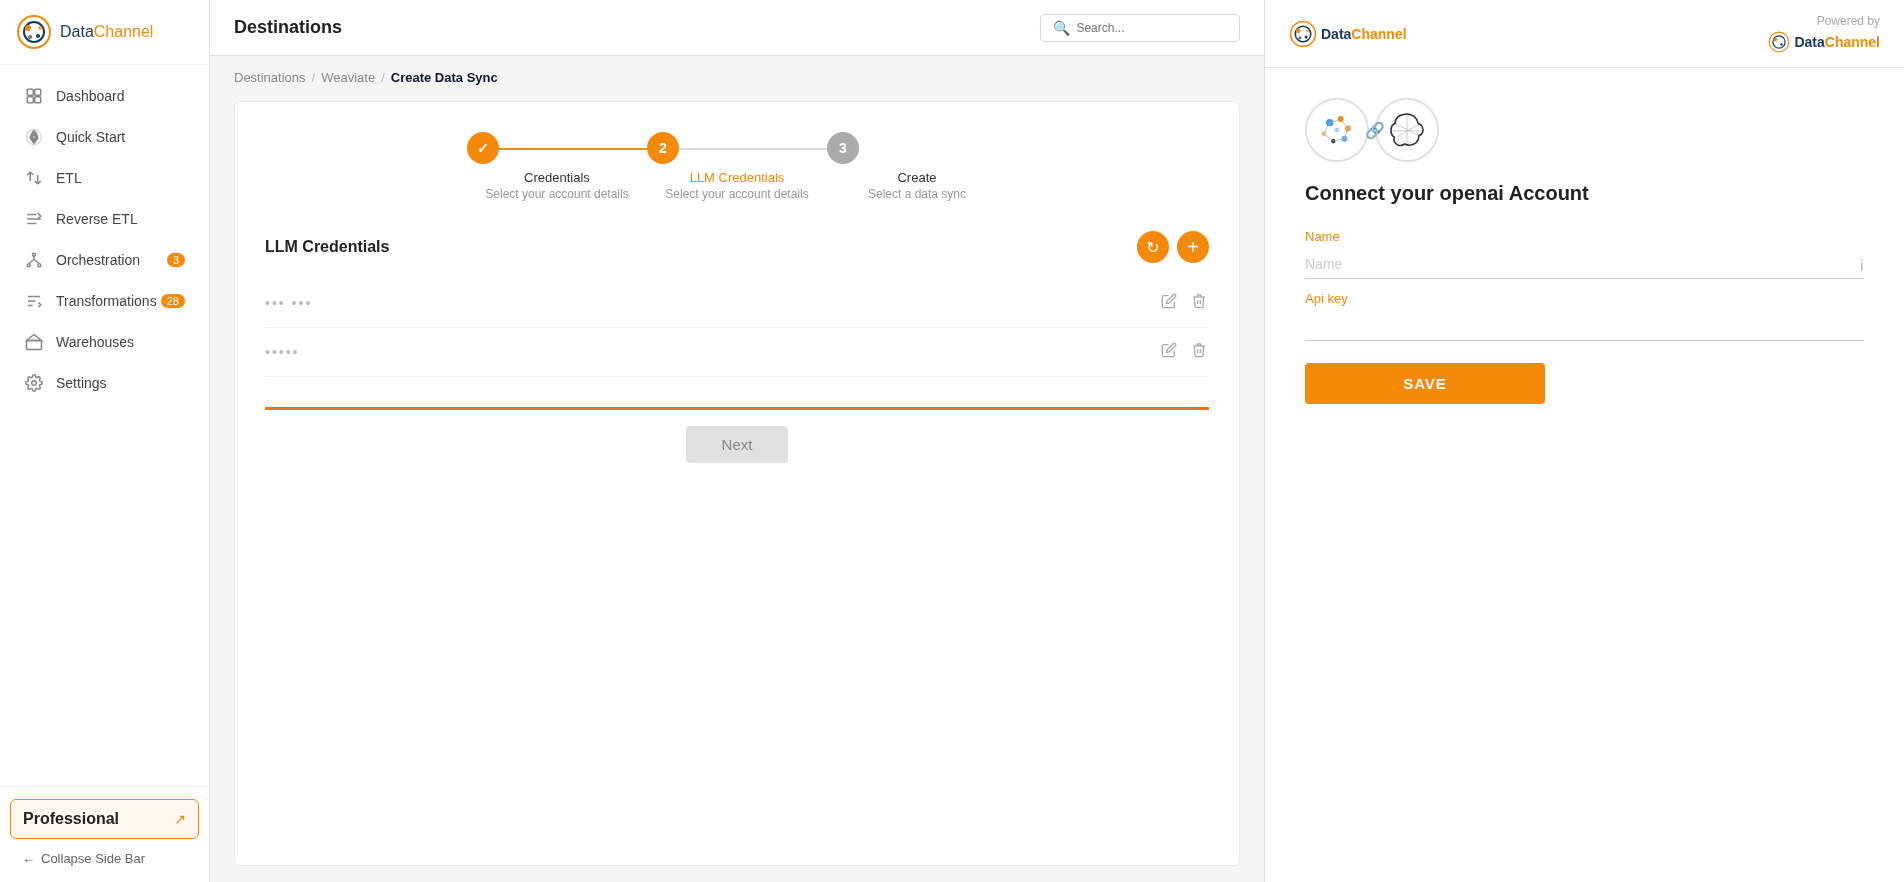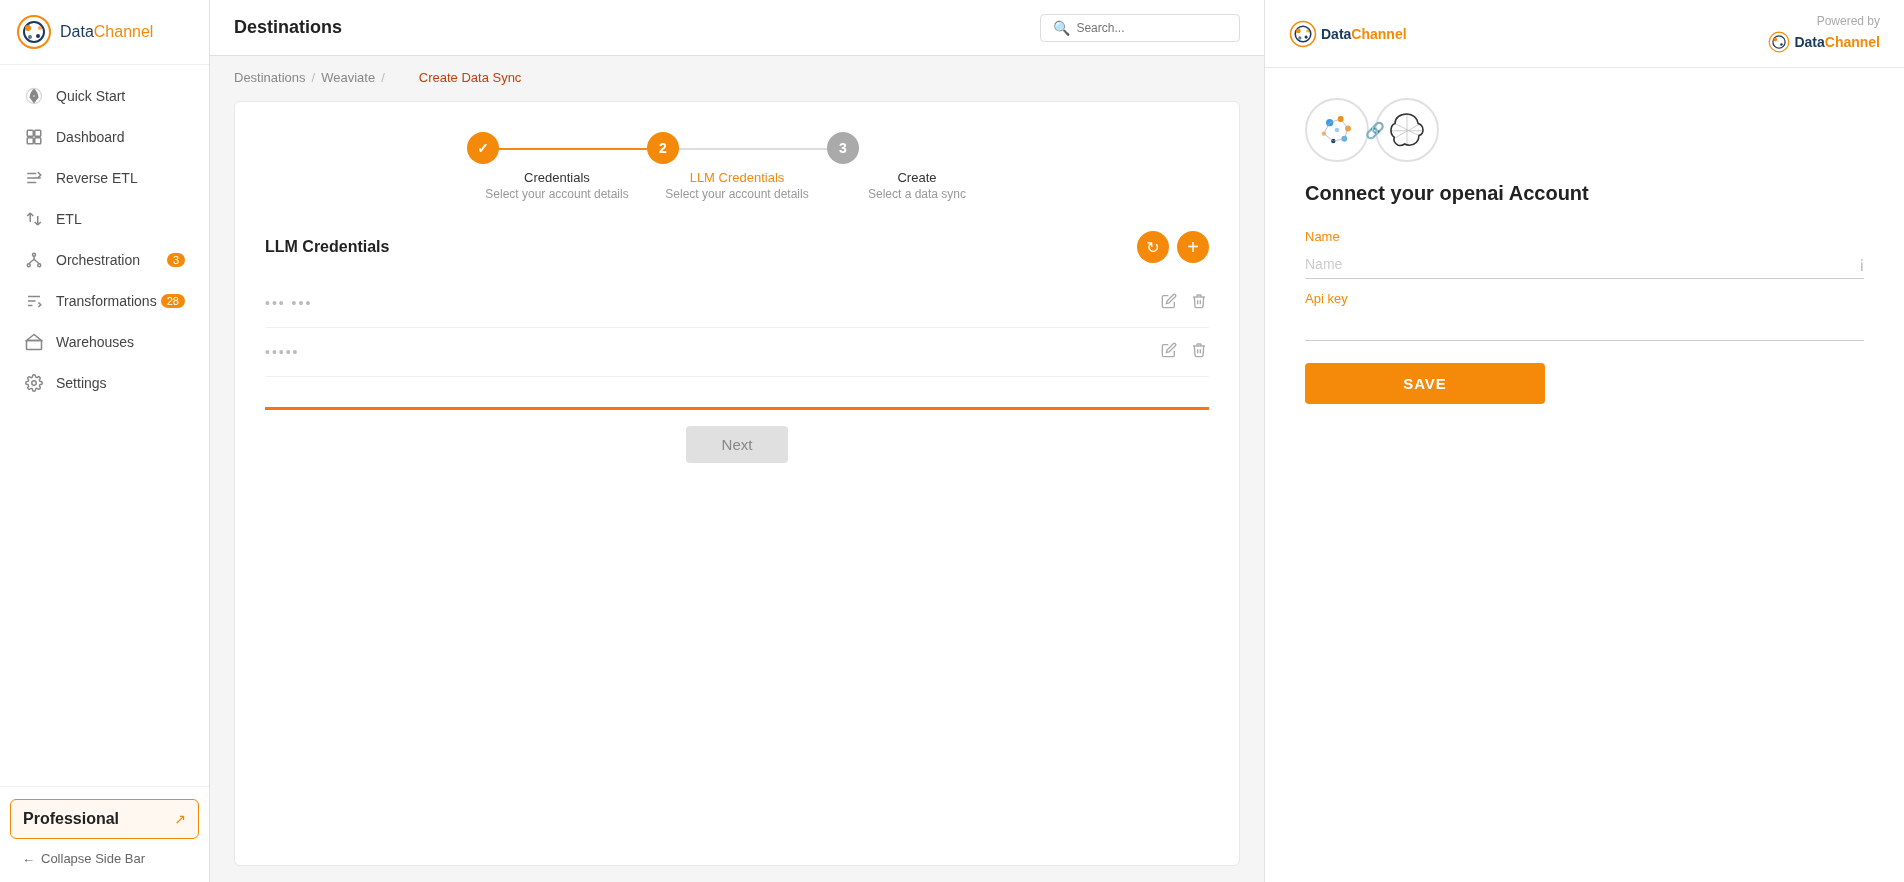--- a/index.html
+++ b/index.html
@@ -143,21 +143,21 @@
     
     .breadcrumb {
       padding: 14px 24px 0;
       font-size: 13px;
       color: #888;
       display: flex;
       align-items: center;
       gap: 6px;
     }
     .breadcrumb a { color: #888; text-decoration: none; }
-    .breadcrumb .current { color: #c2410c; font-weight: 400; margin-left: 28px; }
+    .breadcrumb .current { color: #0f172a; font-weight: 700; }
     .breadcrumb .sep { color: #bbb; }
 
     
     .wizard-container {
       background: #fff;
       margin: 16px 24px;
       border-radius: 6px;
       border: 1px solid #e8e8e8;
       flex: 1;
       overflow: auto;
@@ -466,58 +466,58 @@
     <span>
       <span class="logo-data">Data</span><span class="logo-channel">Channel</span>
     </span>
   </div>
 
   <nav class="sidebar-nav">
 
     <div class="nav-item">
       <span class="nav-icon">
         <svg width="18" height="18" viewBox="0 0 24 24" fill="none" stroke="#888" stroke-width="2">
-            <path d="M12 2C6.48 2 2 6.48 2 12s4.48 10 10 10 10-4.48 10-10S17.52 2 12 2z" opacity="0.3"></path>
-            <path d="M12 2 Q18 8 18 14 L12 22 L6 14 Q6 8 12 2Z" fill="#888" stroke="none"></path>
-            <circle cx="12" cy="12" r="2" fill="#fff"></circle>
-          </svg>
-      </span>
-      <span>Quick Start</span>
-    </div>
-
-    <div class="nav-item">
-      <span class="nav-icon">
-        <svg width="18" height="18" viewBox="0 0 24 24" fill="none" stroke="#888" stroke-width="2">
             <rect x="3" y="3" width="8" height="8" rx="1"></rect>
             <rect x="13" y="3" width="8" height="8" rx="1"></rect>
             <rect x="3" y="13" width="8" height="8" rx="1"></rect>
             <rect x="13" y="13" width="8" height="8" rx="1"></rect>
           </svg>
       </span>
       <span>Dashboard</span>
+    </div>
+
+    <div class="nav-item">
+      <span class="nav-icon">
+        <svg width="18" height="18" viewBox="0 0 24 24" fill="none" stroke="#888" stroke-width="2">
+            <path d="M12 2C6.48 2 2 6.48 2 12s4.48 10 10 10 10-4.48 10-10S17.52 2 12 2z" opacity="0.3"></path>
+            <path d="M12 2 Q18 8 18 14 L12 22 L6 14 Q6 8 12 2Z" fill="#888" stroke="none"></path>
+            <circle cx="12" cy="12" r="2" fill="#fff"></circle>
+          </svg>
+      </span>
+      <span>Quick Start</span>
+    </div>
+
+    <div class="nav-item">
+      <span class="nav-icon">
+        <svg width="18" height="18" viewBox="0 0 24 24" fill="none" stroke="#888" stroke-width="2">
+            <path d="M7 16V4m0 0L3 8m4-4l4 4"></path>
+            <path d="M17 8v12m0 0l4-4m-4 4l-4-4"></path>
+          </svg>
+      </span>
+      <span>ETL</span>
     </div>
 
     <div class="nav-item">
       <span class="nav-icon">
         <svg width="18" height="18" viewBox="0 0 24 24" fill="none" stroke="#888" stroke-width="2">
             <path d="M3 12h18M3 6h12M3 18h12"></path>
             <path d="M17 4l4 4-4 4"></path>
           </svg>
       </span>
       <span>Reverse ETL</span>
-    </div>
-
-    <div class="nav-item">
-      <span class="nav-icon">
-        <svg width="18" height="18" viewBox="0 0 24 24" fill="none" stroke="#888" stroke-width="2">
-            <path d="M7 16V4m0 0L3 8m4-4l4 4"></path>
-            <path d="M17 8v12m0 0l4-4m-4 4l-4-4"></path>
-          </svg>
-      </span>
-      <span>ETL</span>
     </div>
 
     <div class="nav-item">
       <span class="nav-icon">
         <svg width="18" height="18" viewBox="0 0 24 24" fill="none" stroke="#888" stroke-width="2">
             <circle cx="12" cy="5" r="2"></circle>
             <circle cx="5" cy="19" r="2"></circle>
             <circle cx="19" cy="19" r="2"></circle>
             <path d="M12 7v4M12 11l-7 6M12 11l7 6"></path>
           </svg>

